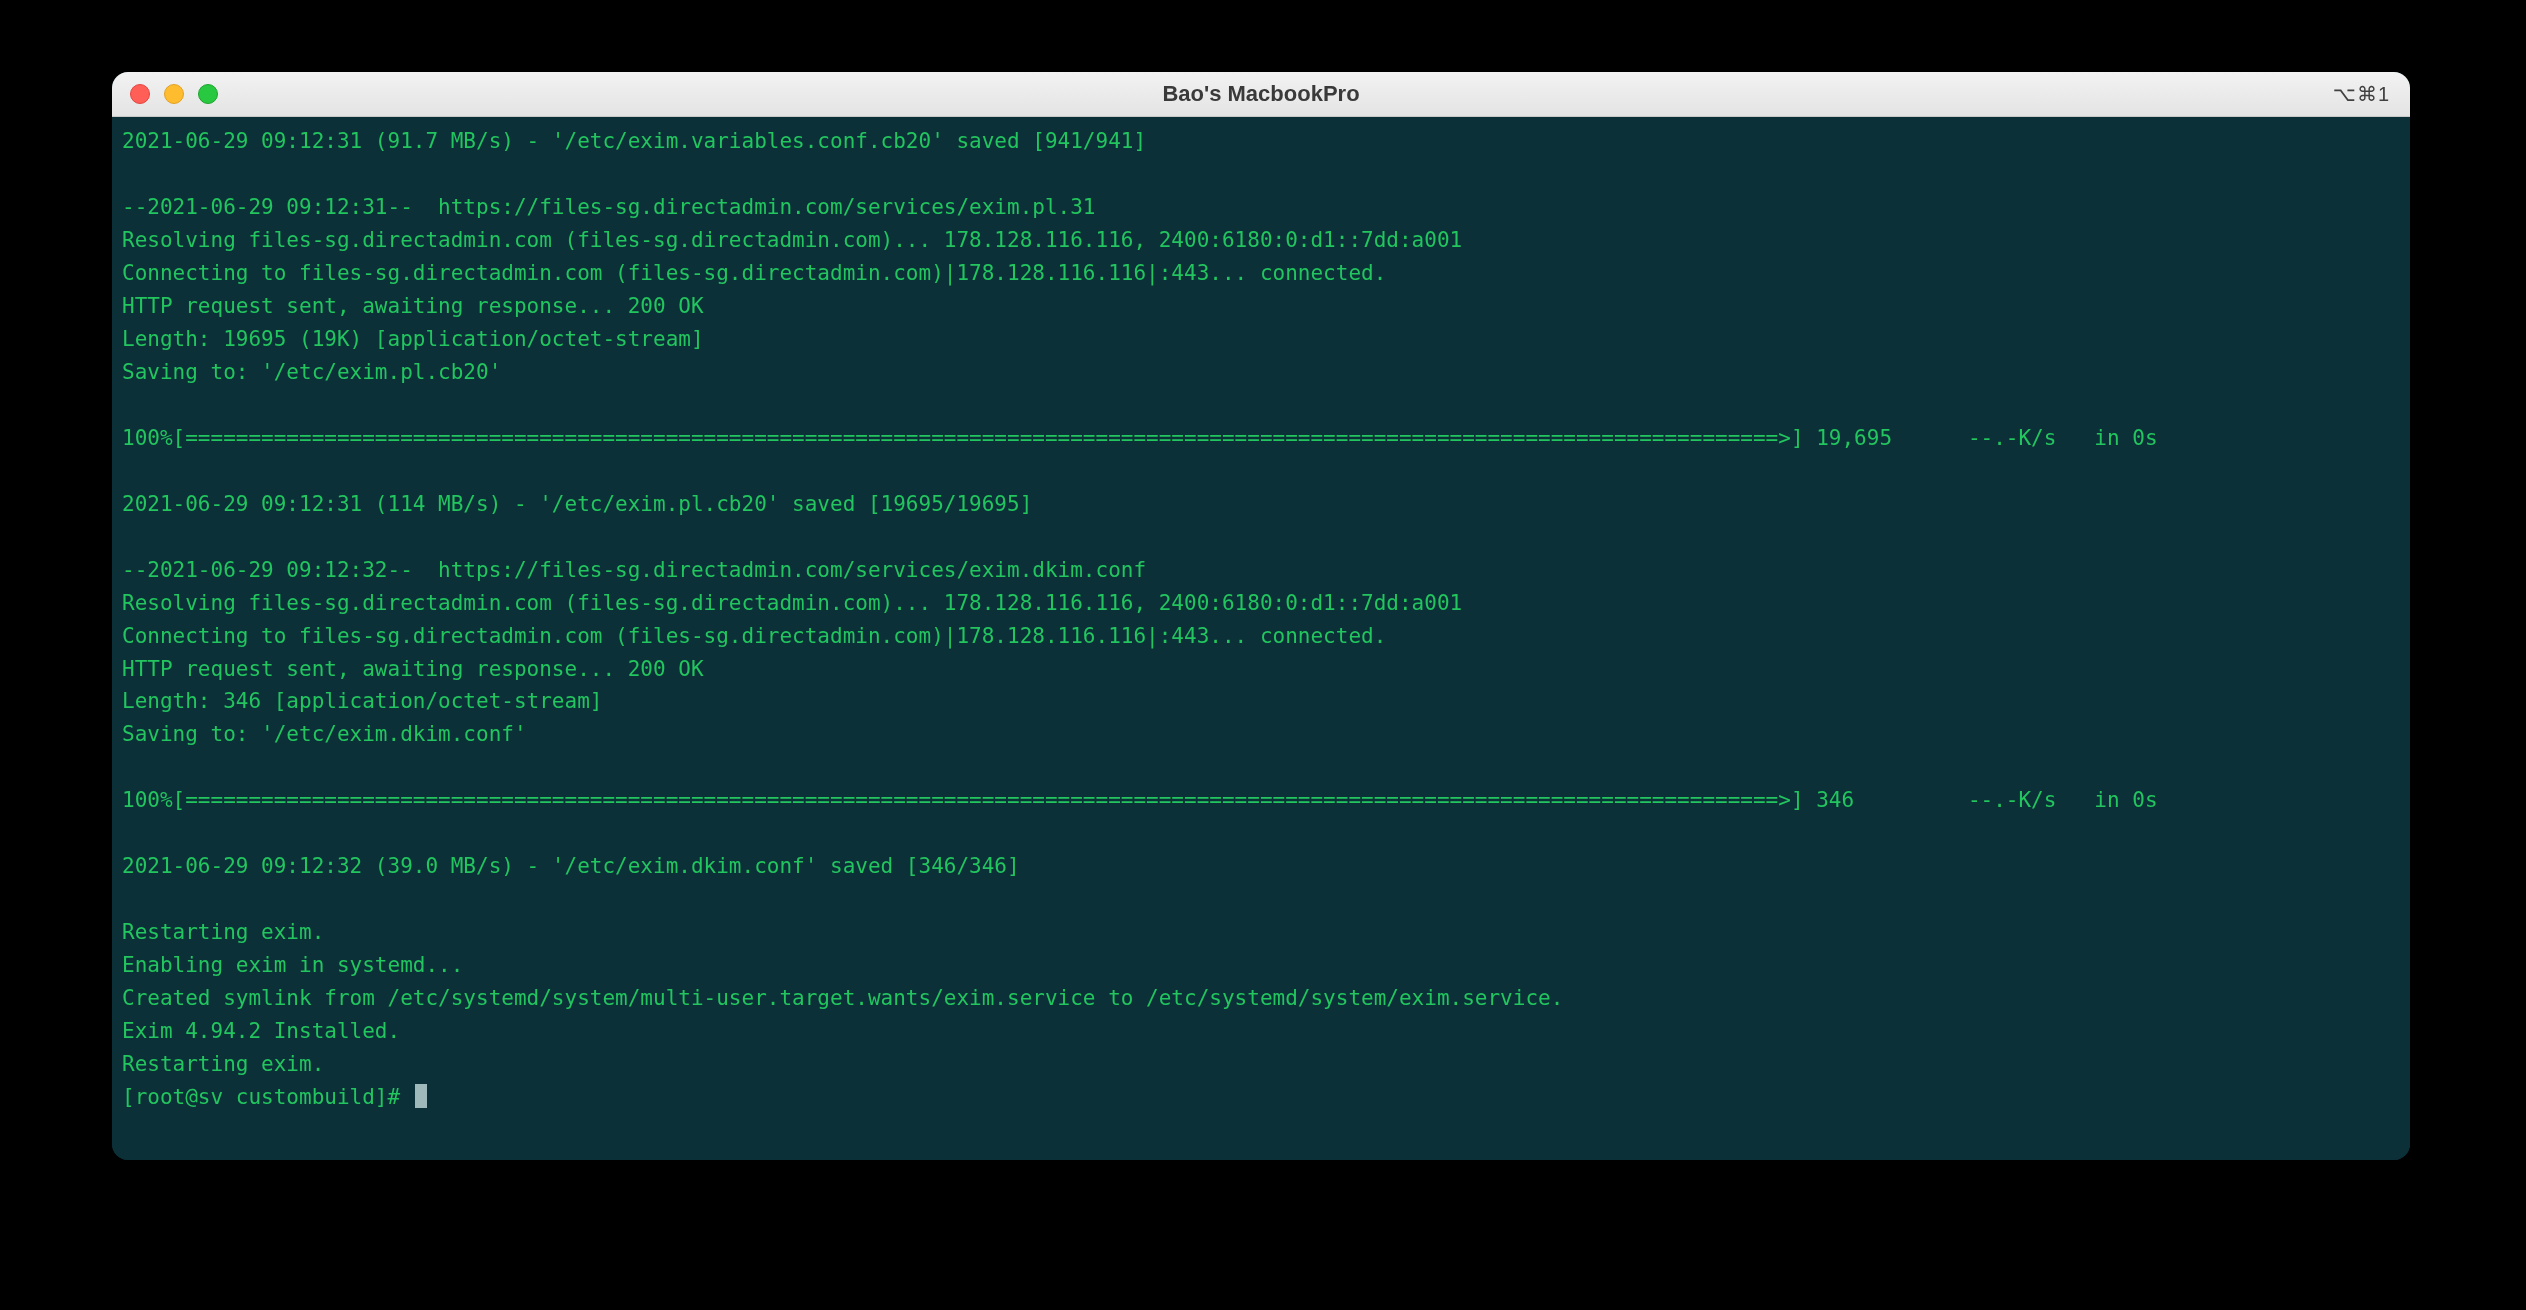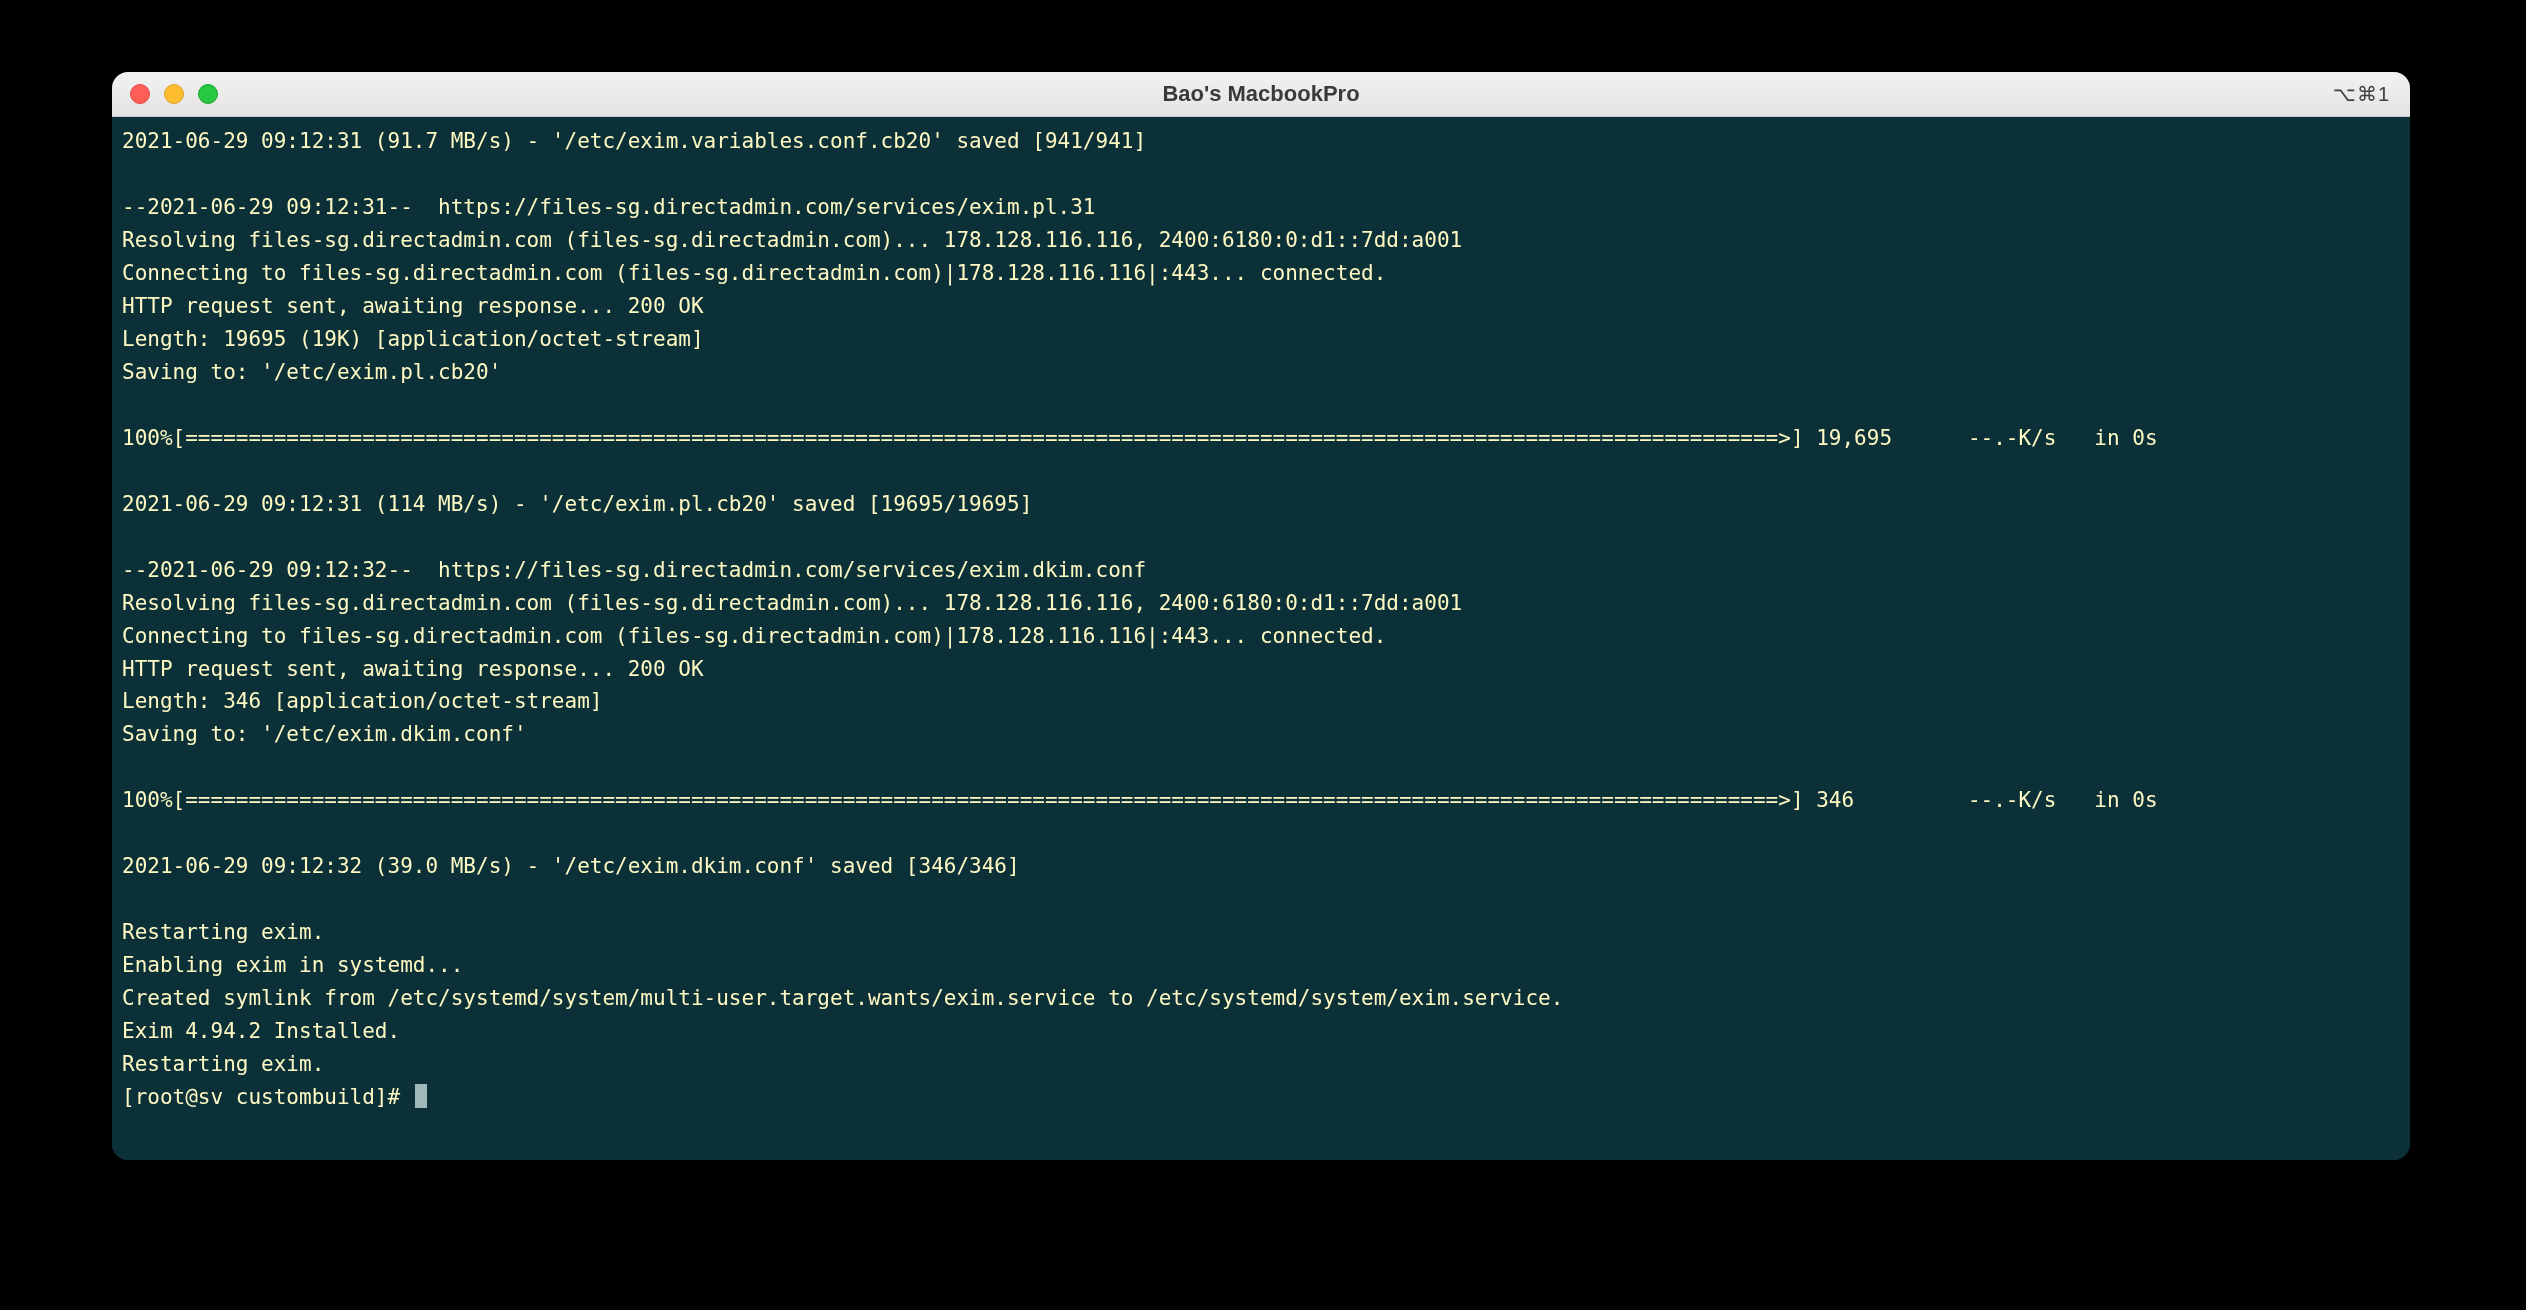--- a/index.html
+++ b/index.html
@@ -75,21 +75,21 @@
     flex: 1;
     background: #0b3038;
     padding: 8px 10px 10px 10px;
     overflow: hidden;
   }
   .terminal pre {
     margin: 0;
     font-family: "Menlo", "Consolas", "DejaVu Sans Mono", monospace;
     font-size: 21px;
     line-height: 1.57;
-    color: #fef9c3;
+    color: #22c55e;
     white-space: pre;
   }
   .cursor {
     display: inline-block;
     width: 12px;
     height: 24px;
     background: #9fb9bb;
     vertical-align: -4px;
     margin-left: 2px;
   }

